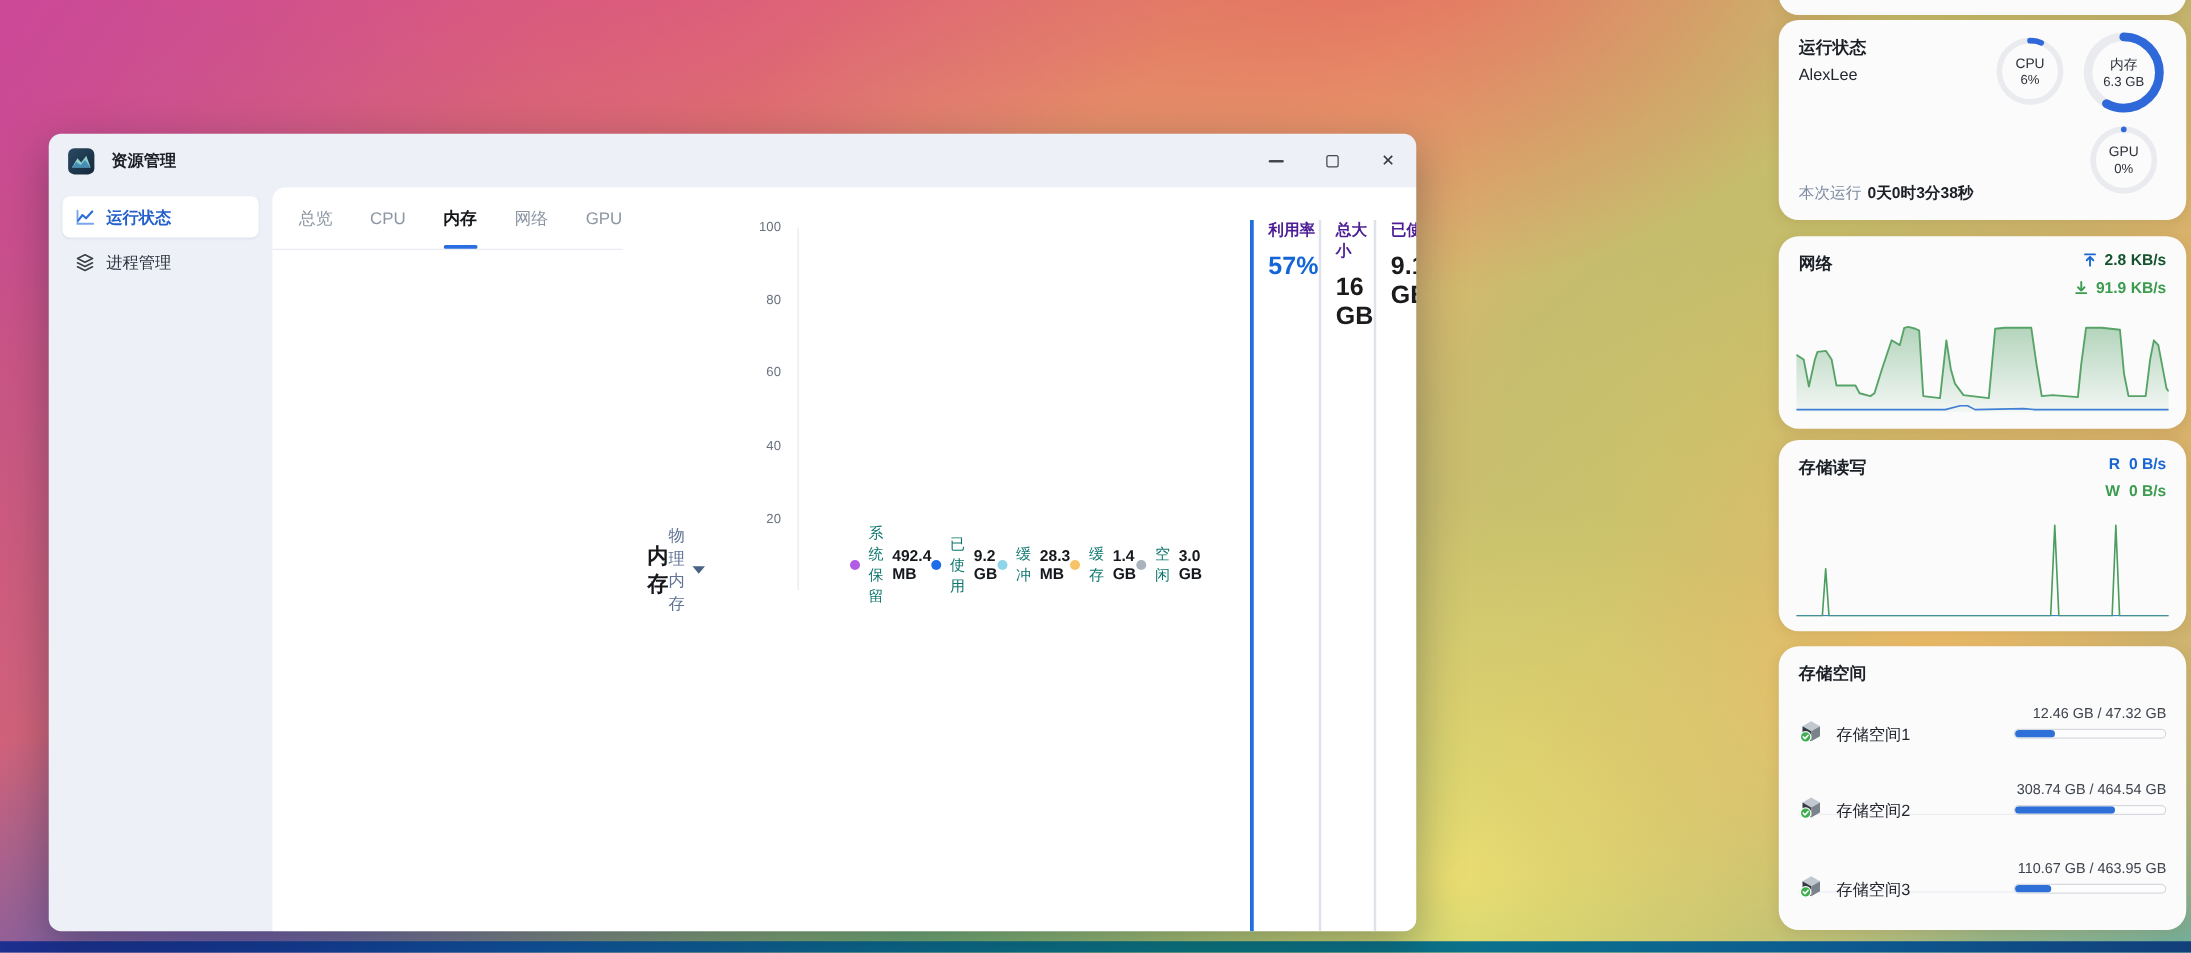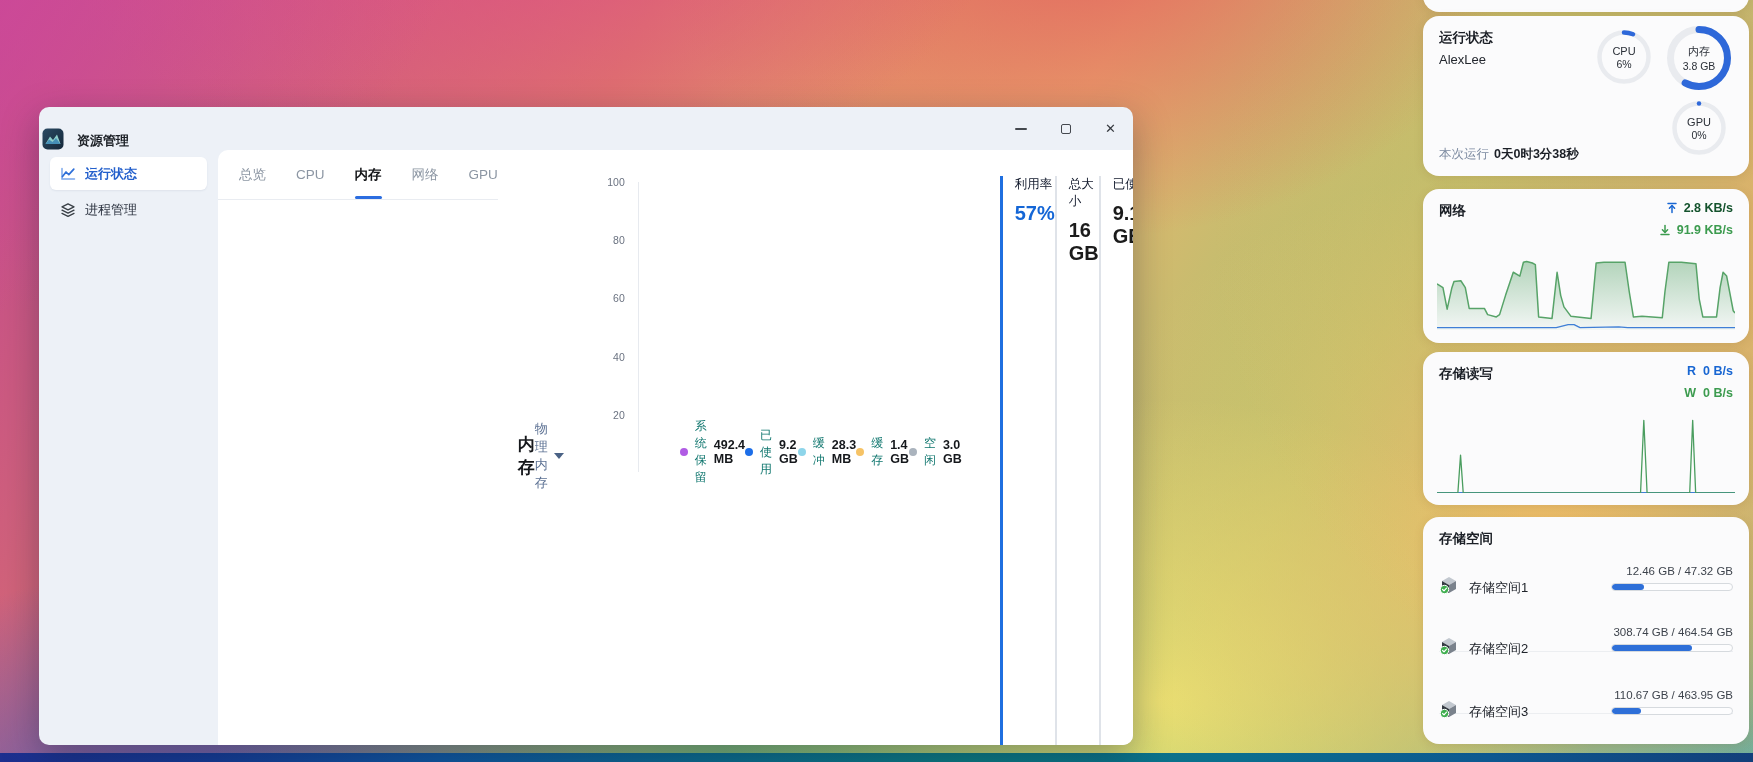--- a/index.html
+++ b/index.html
@@ -17,21 +17,21 @@
       radial-gradient(600px 450px at 100% 112%, #28a7c4 0%, rgba(40,167,196,0) 60%),
       linear-gradient(120deg, #c2488f, #de7a68 30%, #eab46e 52%, #a7c46f 72%, #3e9f96 100%);
   }
   .bottom-strip{ position:absolute; left:0; right:0; bottom:0; height:9px;
     background:linear-gradient(90deg,#1d2f8f 0%,#153b95 12%,#0f57a0 25%,#0b6b8c 40%,#0a7a7f 55%,#0b6f8e 70%,#0d5890 85%,#123f7a 100%);}
 
   
   .window{ position:absolute; left:39px; top:107px; width:1094px; height:638px;
     background:#edf1f7; border-radius:10px; box-shadow:0 12px 36px rgba(15,25,55,.35);
     overflow:hidden; display:flex; flex-direction:column; }
-  .titlebar{ height:43px; display:flex; align-items:flex-end; padding-left:3px; flex:none; }
+  .titlebar{ height:43px; display:flex; align-items:center; padding-left:15px; flex:none; }
   .app-icon{ width:22px; height:22px; flex:none; }
   .win-title{ margin-left:13px; font-size:13px; font-weight:bold; color:#1c2026; }
   .win-controls{ margin-left:auto; display:flex; height:100%; }
   .win-btn{ width:45px; height:100%; display:flex; align-items:center; justify-content:center; cursor:pointer; color:#3c4148; }
   .glyph-min{ width:12px; height:2px; background:#44484e; border-radius:1px; }
   .glyph-max{ width:10px; height:10px; border:1.5px solid #44484e; border-radius:2px; }
   .glyph-close{ font-size:13px; line-height:1; color:#34383e; }
 
   .window-body{ flex:1; display:flex; min-height:0; }
   .sidebar{ width:179px; flex:none; padding:7px 11px; }
@@ -67,21 +67,21 @@
   .legend-bar span{ height:100%; }
   .legend-row{ display:flex; justify-content:space-between; margin:9px 18px 0 20px; }
   .legend-item{ display:flex; align-items:center; gap:7px; }
   .legend-dot{ width:8px; height:8px; border-radius:50%; flex:none; }
   .legend-label{ font-size:12px; color:#0f766e;font-family:Liberation Serif, serif; }
   .legend-value{ font-size:12.5px; font-weight:bold; color:#15181c; }
 
   .stats-row{ display:flex; margin:26px 18px 0 20px; }
   .stat{ flex:1; border-left:2px solid #dfe3e9; padding-left:12px; }
   .stat:first-child{ border-left:3px solid #1f6fe0; }
-  .stat-label{ font-size:12.5px; color:#0f172a; }
+  .stat-label{ font-size:12.5px; color:#4c1d95;font-weight:bold; }
   .stat-value{ font-size:20px; font-weight:bold; color:#1b1b1b; margin-top:9px; }
   .stat:first-child .stat-value{ color:#1466d6; }
 
   
   .widgets{ position:absolute; left:1423px; top:0; width:326px; height:762px; }
   .card{ position:absolute; left:0; width:326px; background:#fbfbfc; border-radius:16px;
     box-shadow:0 2px 10px rgba(110,70,30,.14); }
   .card-partial{ top:-24px; height:36px; }
   .card-status{ top:16px; height:160px; }
   .card-network{ top:189px; height:154px; }
@@ -290,21 +290,21 @@
         <span class="r-value">6%</span>
       </div>
     </div>
     <div class="ring" style="left:243px; top:9px;">
       <svg width="66" height="66" viewBox="0 0 66 66">
         <circle cx="33" cy="33" r="28.5" fill="none" stroke="#e9ebef" stroke-width="7"></circle>
         <circle class="ring-arc" cx="33" cy="33" r="28.5" fill="none" stroke="#2e68d9" stroke-width="7" stroke-linecap="round" transform="rotate(-90 33 33)" stroke-dasharray="103.86105312767855 179.0707812546182"></circle>
       </svg>
       <div class="ring-text">
         <span class="r-label">内存</span>
-        <span class="r-value">3.8 GB</span>
+        <span class="r-value">6.3 GB</span>
       </div>
     </div>
     <div class="ring" style="left:248px; top:84px;">
       <svg width="56" height="56" viewBox="0 0 56 56">
         <circle cx="28" cy="28" r="24.5" fill="none" stroke="#e9ebef" stroke-width="4.5"></circle>
         <circle class="ring-arc" cx="28" cy="28" r="24.5" fill="none" stroke="#2e68d9" stroke-width="4.5" stroke-linecap="round" transform="rotate(-90 28 28)" stroke-dasharray="0 153.93804002589985"></circle>
       </svg>
       <div class="ring-text">
         <span class="r-label">GPU</span>
         <span class="r-value">0%</span>

